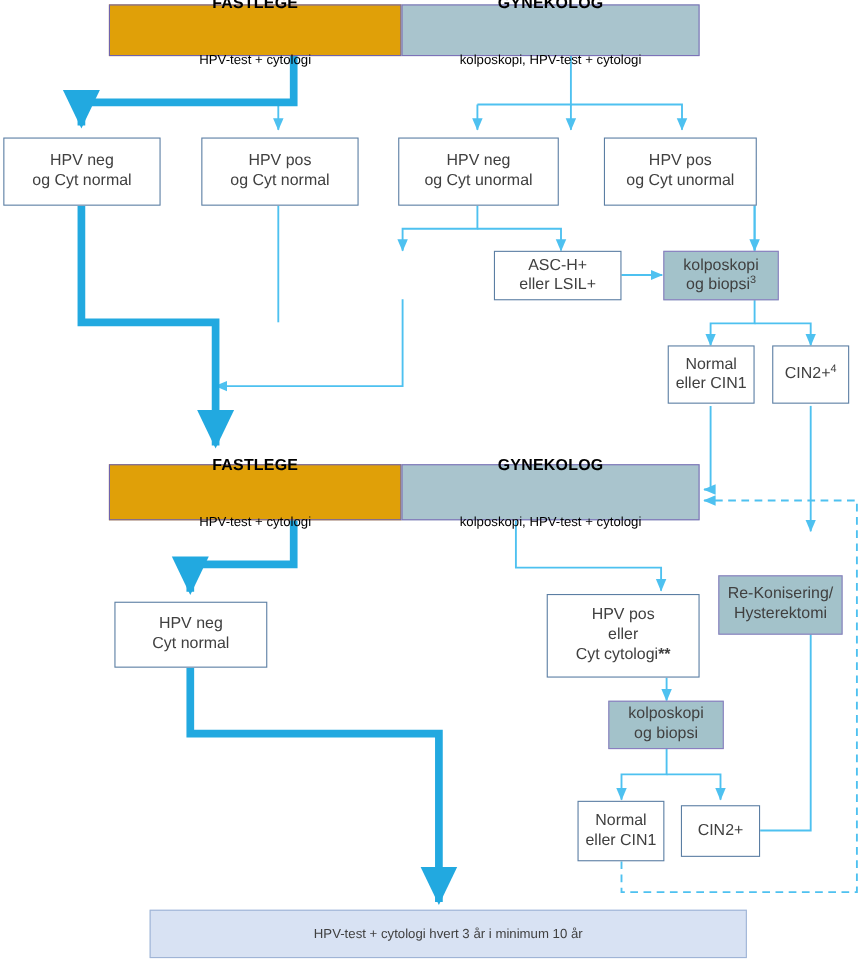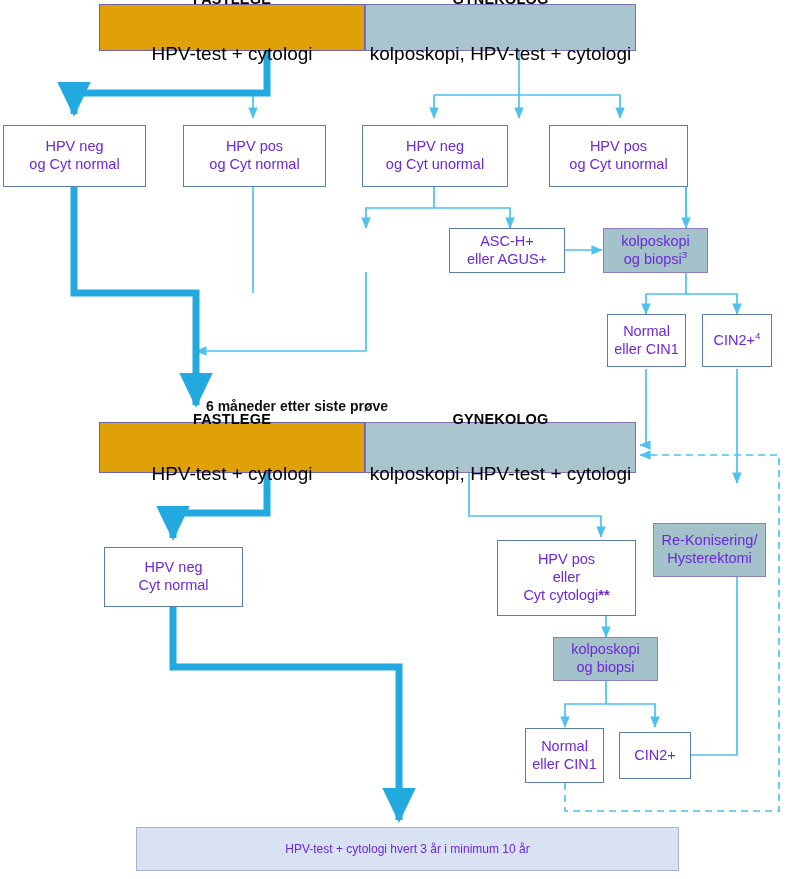--- a/index.html
+++ b/index.html
@@ -1,28 +1,28 @@
 <!DOCTYPE html>
 <html><head>
 <meta charset="utf-8">
 <style>
   html,body{margin:0;padding:0;background:#ffffff;}
   body{font-family:"Liberation Sans", sans-serif;}
   #canvas{position:relative;width:789px;height:879px;background:#ffffff;overflow:hidden;}
   svg.edges{position:absolute;left:0;top:0;width:789px;height:879px;pointer-events:none;}
   .node{position:absolute;box-sizing:border-box;display:flex;flex-direction:column;
         align-items:center;justify-content:center;text-align:center;
-        font-size:14.5px;color:#6d28d9;line-height:1.22;}
+        font-size:14.5px;color:#404040;line-height:1.22;}
   .plain{background:#ffffff;border:1.3px solid #5b7ea3;}
   .teal{background:#a3c2ca;border:1.5px solid #8a7fc0;}
   .orange{background:#e0a008;border:1.5px solid #6f63ad;}
   .bluegray{background:#a9c4cd;border:1.5px solid #7d72b8;}
   .lavender{background:#d8e2f3;border:1.2px solid #9fb4d6;}
   .hdr{font-weight:bold;font-size:14.5px;letter-spacing:.2px;}
-  .sub{font-size:19px;margin-top:36px;}
+  .sub{font-size:12px;margin-top:36px;}
   .banner{position:absolute;display:flex;box-sizing:border-box;}
   .banner > div{box-sizing:border-box;display:flex;flex-direction:column;
                 align-items:center;justify-content:center;text-align:center;}
   .caption{position:absolute;font-weight:bold;font-size:14px;color:#111;white-space:nowrap;}
   sup{font-size:.68em;vertical-align:super;line-height:0;}
   .stars{font-weight:bold;}
 </style>
 </head>
 <body>
 
@@ -126,36 +126,35 @@
     <span>HPV neg</span>
     <span>og Cyt unormal</span>
   </div>
   <div class="node plain" style="left:549px;top:125px;width:139px;height:62px;">
     <span>HPV pos</span>
     <span>og Cyt unormal</span>
   </div>
 
   <div class="node plain" style="left:449px;top:228px;width:116px;height:45px;">
     <span>ASC-H+</span>
-    <span>eller AGUS+</span>
+    <span>eller LSIL+</span>
   </div>
   <div class="node teal" style="left:603px;top:228px;width:105px;height:45px;">
     <span>kolposkopi</span>
     <span><span>og biopsi</span><sup>3</sup></span>
   </div>
 
   <div class="node plain" style="left:607px;top:314px;width:79px;height:53px;">
     <span>Normal</span>
     <span>eller CIN1</span>
   </div>
   <div class="node plain" style="left:702px;top:314px;width:70px;height:53px;text-align:right;">
     <span><span>CIN2+</span><sup>4</sup></span>
   </div>
 
-  <div class="caption" style="left:206px;top:398px;">6 måneder etter siste prøve</div>
 
   <div class="banner" style="left:99px;top:422px;width:537px;height:51px;">
     <div class="orange" style="width:266px;height:51px;">
       <span class="hdr">FASTLEGE</span>
       <span class="sub">HPV-test + cytologi</span>
     </div>
     <div class="bluegray" style="width:271px;height:51px;">
       <span class="hdr">GYNEKOLOG</span>
       <span class="sub">kolposkopi, HPV-test + cytologi</span>
     </div>

